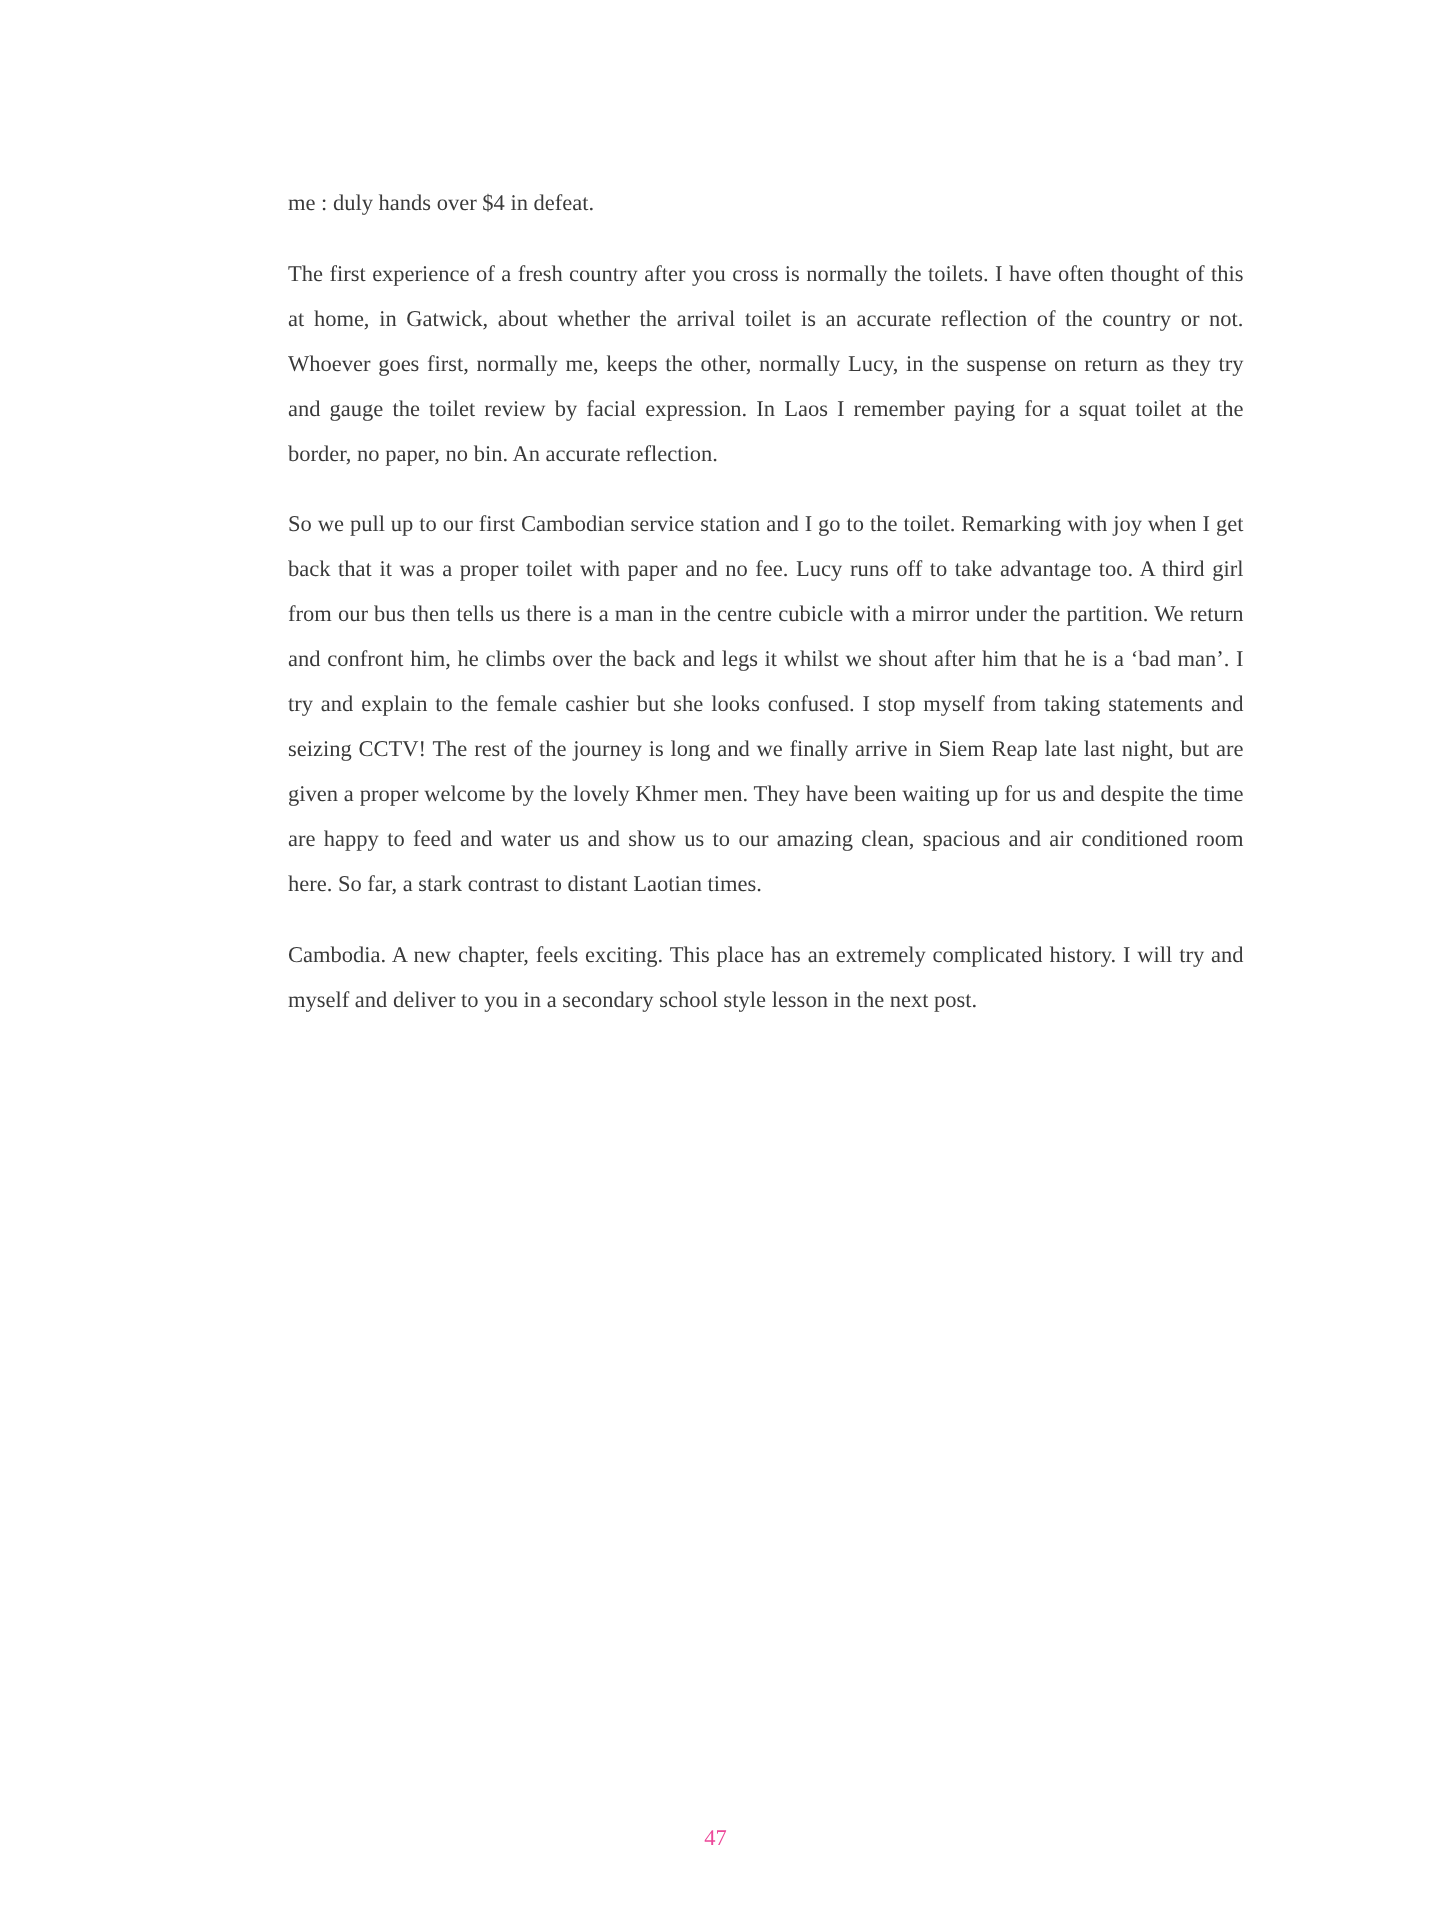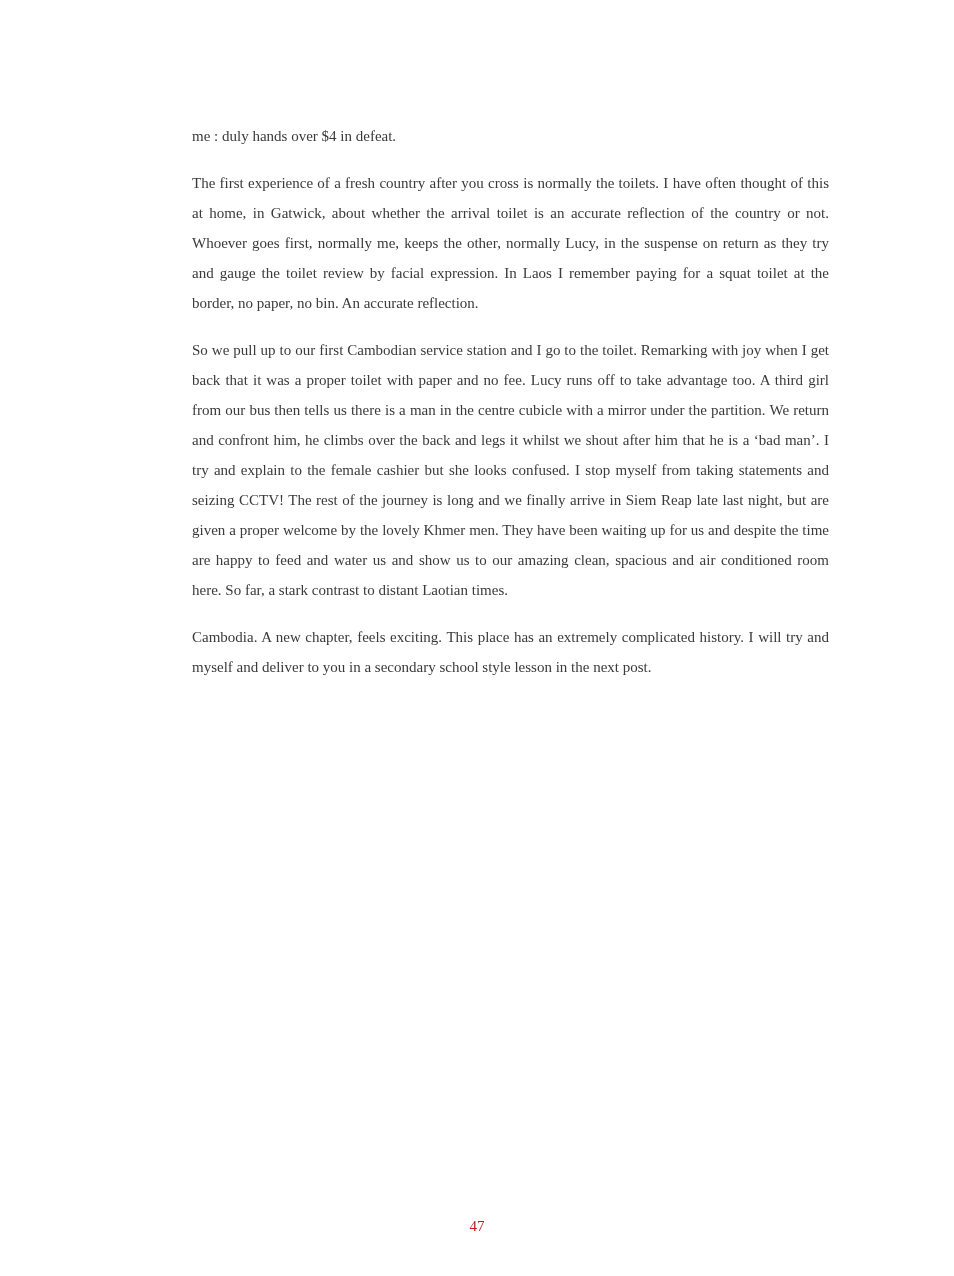--- a/index.html
+++ b/index.html
@@ -32,21 +32,21 @@
     padding: 0;
   }
   .page-number {
     position: absolute;
     top: 1216px;
     left: 0;
     width: 100%;
     text-align: center;
     font-size: 15px;
     line-height: 20px;
-    color: #b91c1c;
+    color: #ec4899;
   }
 </style>
 </head>
 <body>
 
 <div class="page">
   <div class="text-block">
     <p>me : duly hands over $4 in defeat.</p>
     <p>The first experience of a fresh country after you cross is normally the toilets. I have often thought of this at home, in Gatwick, about whether the arrival toilet is an accurate reflection of the country or not. Whoever goes first, normally me, keeps the other, normally Lucy, in the suspense on return as they try and gauge the toilet review by facial expression. In Laos I remember paying for a squat toilet at the border, no paper, no bin. An accurate reflection.</p>
     <p>So we pull up to our first Cambodian service station and I go to the toilet. Remarking with joy when I get back that it was a proper toilet with paper and no fee. Lucy runs off to take advantage too. A third girl from our bus then tells us there is a man in the centre cubicle with a mirror under the partition. We return and confront him, he climbs over the back and legs it whilst we shout after him that he is a ‘bad man’. I try and explain to the female cashier but she looks confused. I stop myself from taking statements and seizing CCTV! The rest of the journey is long and we finally arrive in Siem Reap late last night, but are given a proper welcome by the lovely Khmer men. They have been waiting up for us and despite the time are happy to feed and water us and show us to our amazing clean, spacious and air conditioned room here. So far, a stark contrast to distant Laotian times.</p>

